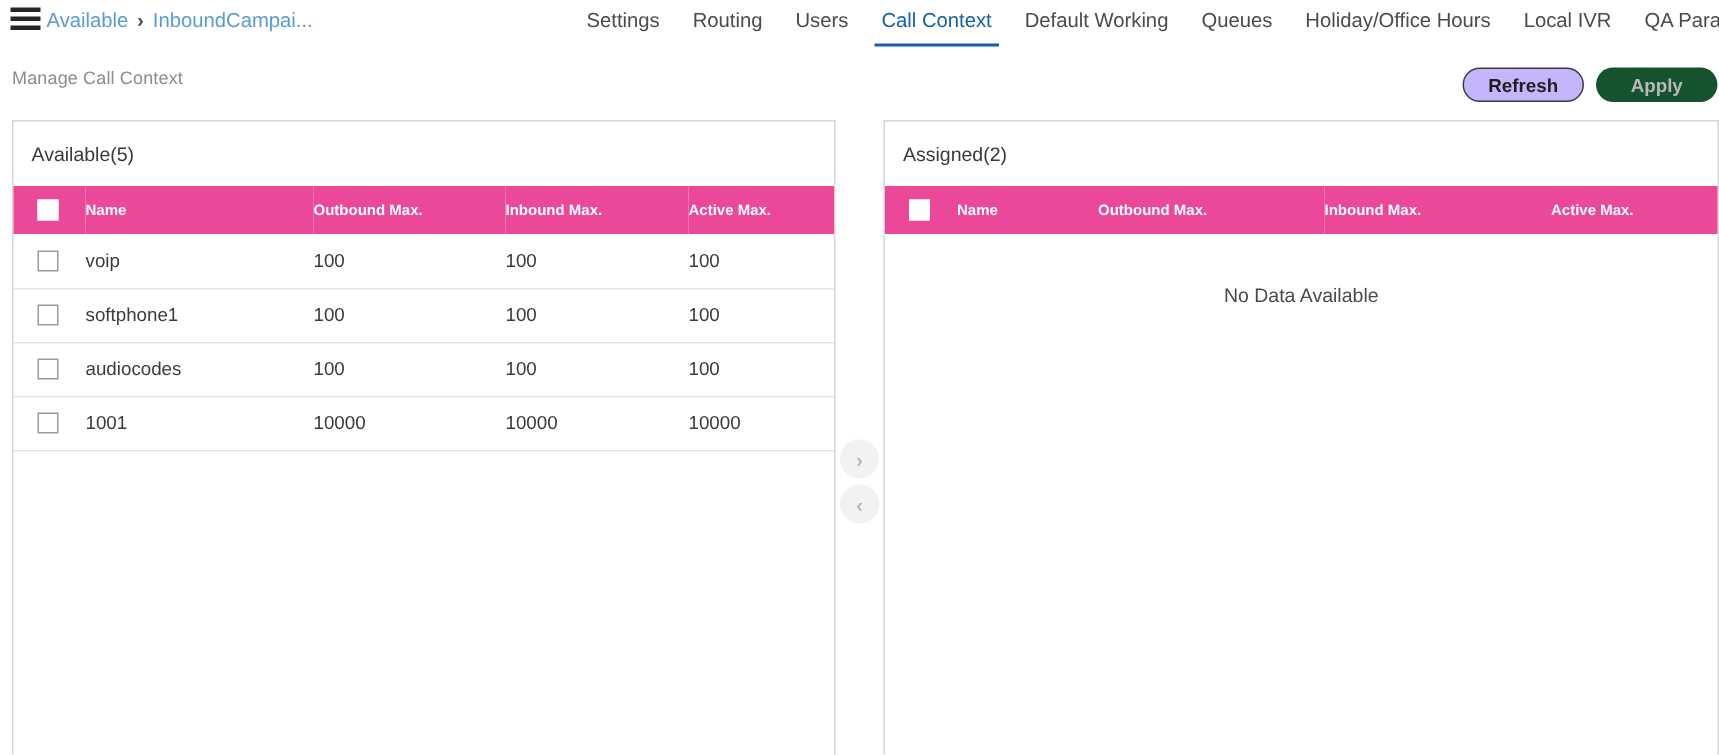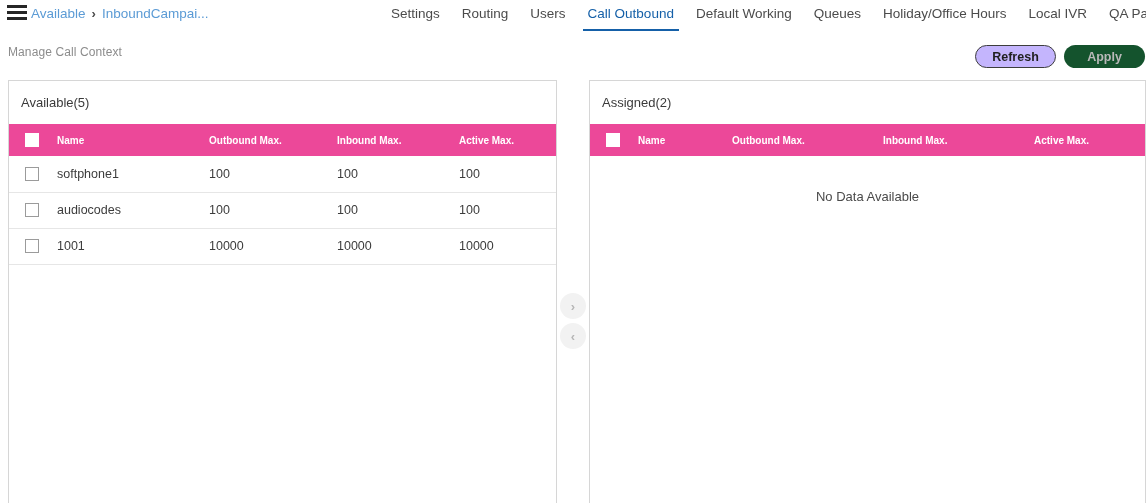--- a/index.html
+++ b/index.html
@@ -131,21 +131,21 @@
     <div class="breadcrumb">
       <span class="crumb-link">Available</span>
       <span class="crumb-sep">›</span>
       <span class="crumb-link">InboundCampai...</span>
     </div>
 
     <div class="tabs">
       <div class="tab">Settings</div>
       <div class="tab">Routing</div>
       <div class="tab">Users</div>
-      <div class="tab active">Call Outbound</div>
+      <div class="tab active">Call Context</div>
       <div class="tab">Default Working</div>
       <div class="tab">Queues</div>
       <div class="tab">Holiday/Office Hours</div>
       <div class="tab">Local IVR</div>
       <div class="tab">QA Parameters</div>
 
     </div>
   </div>
 
   <div class="subtitle">Manage Call Context</div>
@@ -171,20 +171,29 @@
           <th>Outbound Max.</th>
           <th>Inbound Max.</th>
           <th>Active Max.</th>
         </tr>
       </thead>
       <tbody>
         <tr>
           <td class="cb-col">
             <span class="cb"></span>
           </td>
+          <td>voip</td>
+          <td>100</td>
+          <td>100</td>
+          <td>100</td>
+        </tr>
+        <tr>
+          <td class="cb-col">
+            <span class="cb"></span>
+          </td>
           <td>softphone1</td>
           <td>100</td>
           <td>100</td>
           <td>100</td>
         </tr>
         <tr>
           <td class="cb-col">
             <span class="cb"></span>
           </td>
           <td>audiocodes</td>

